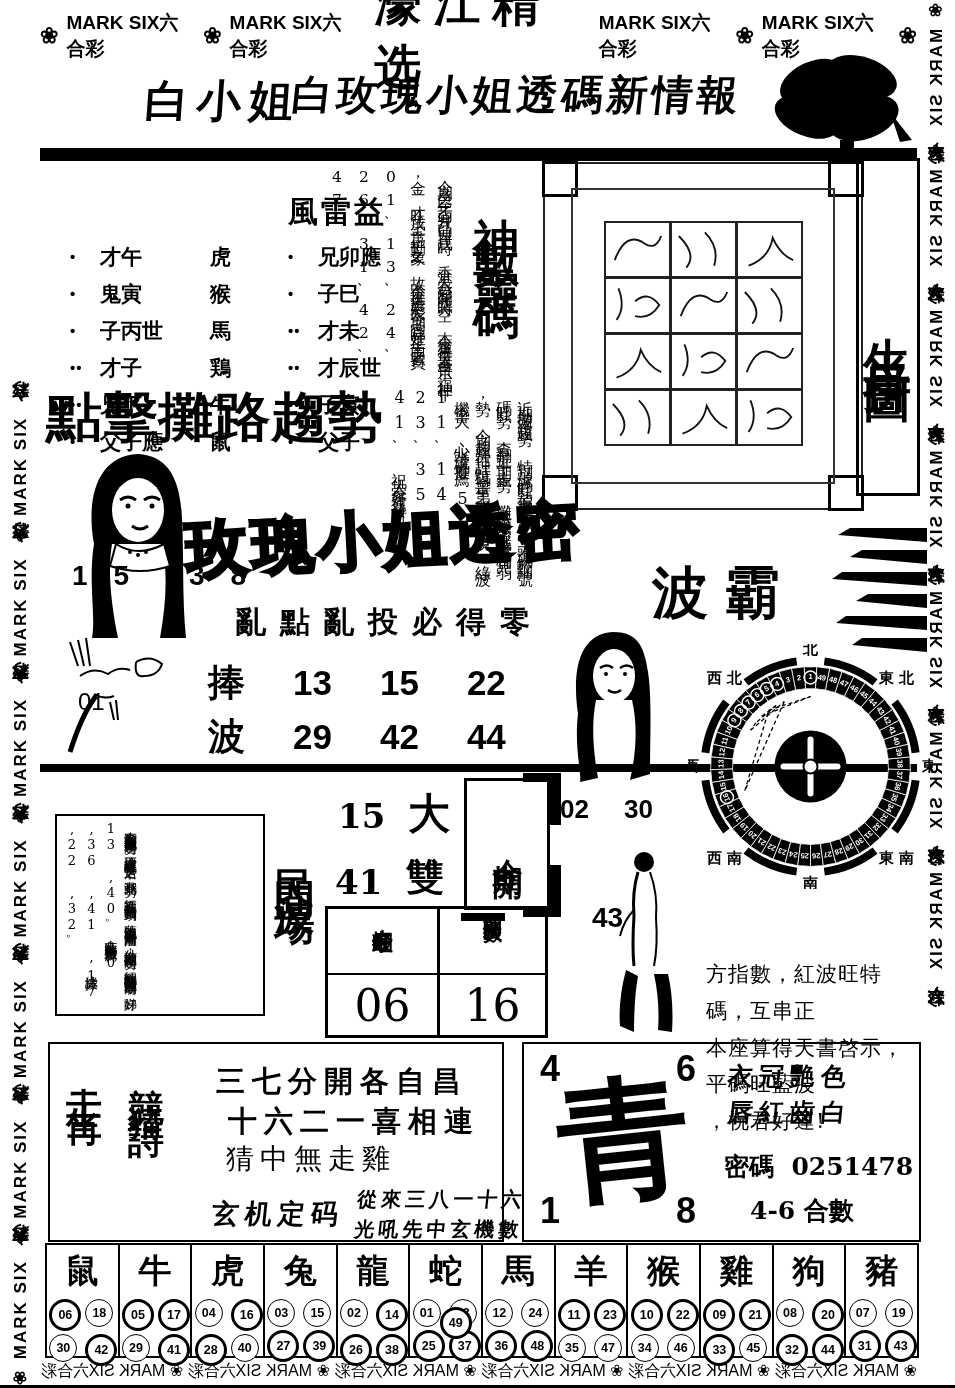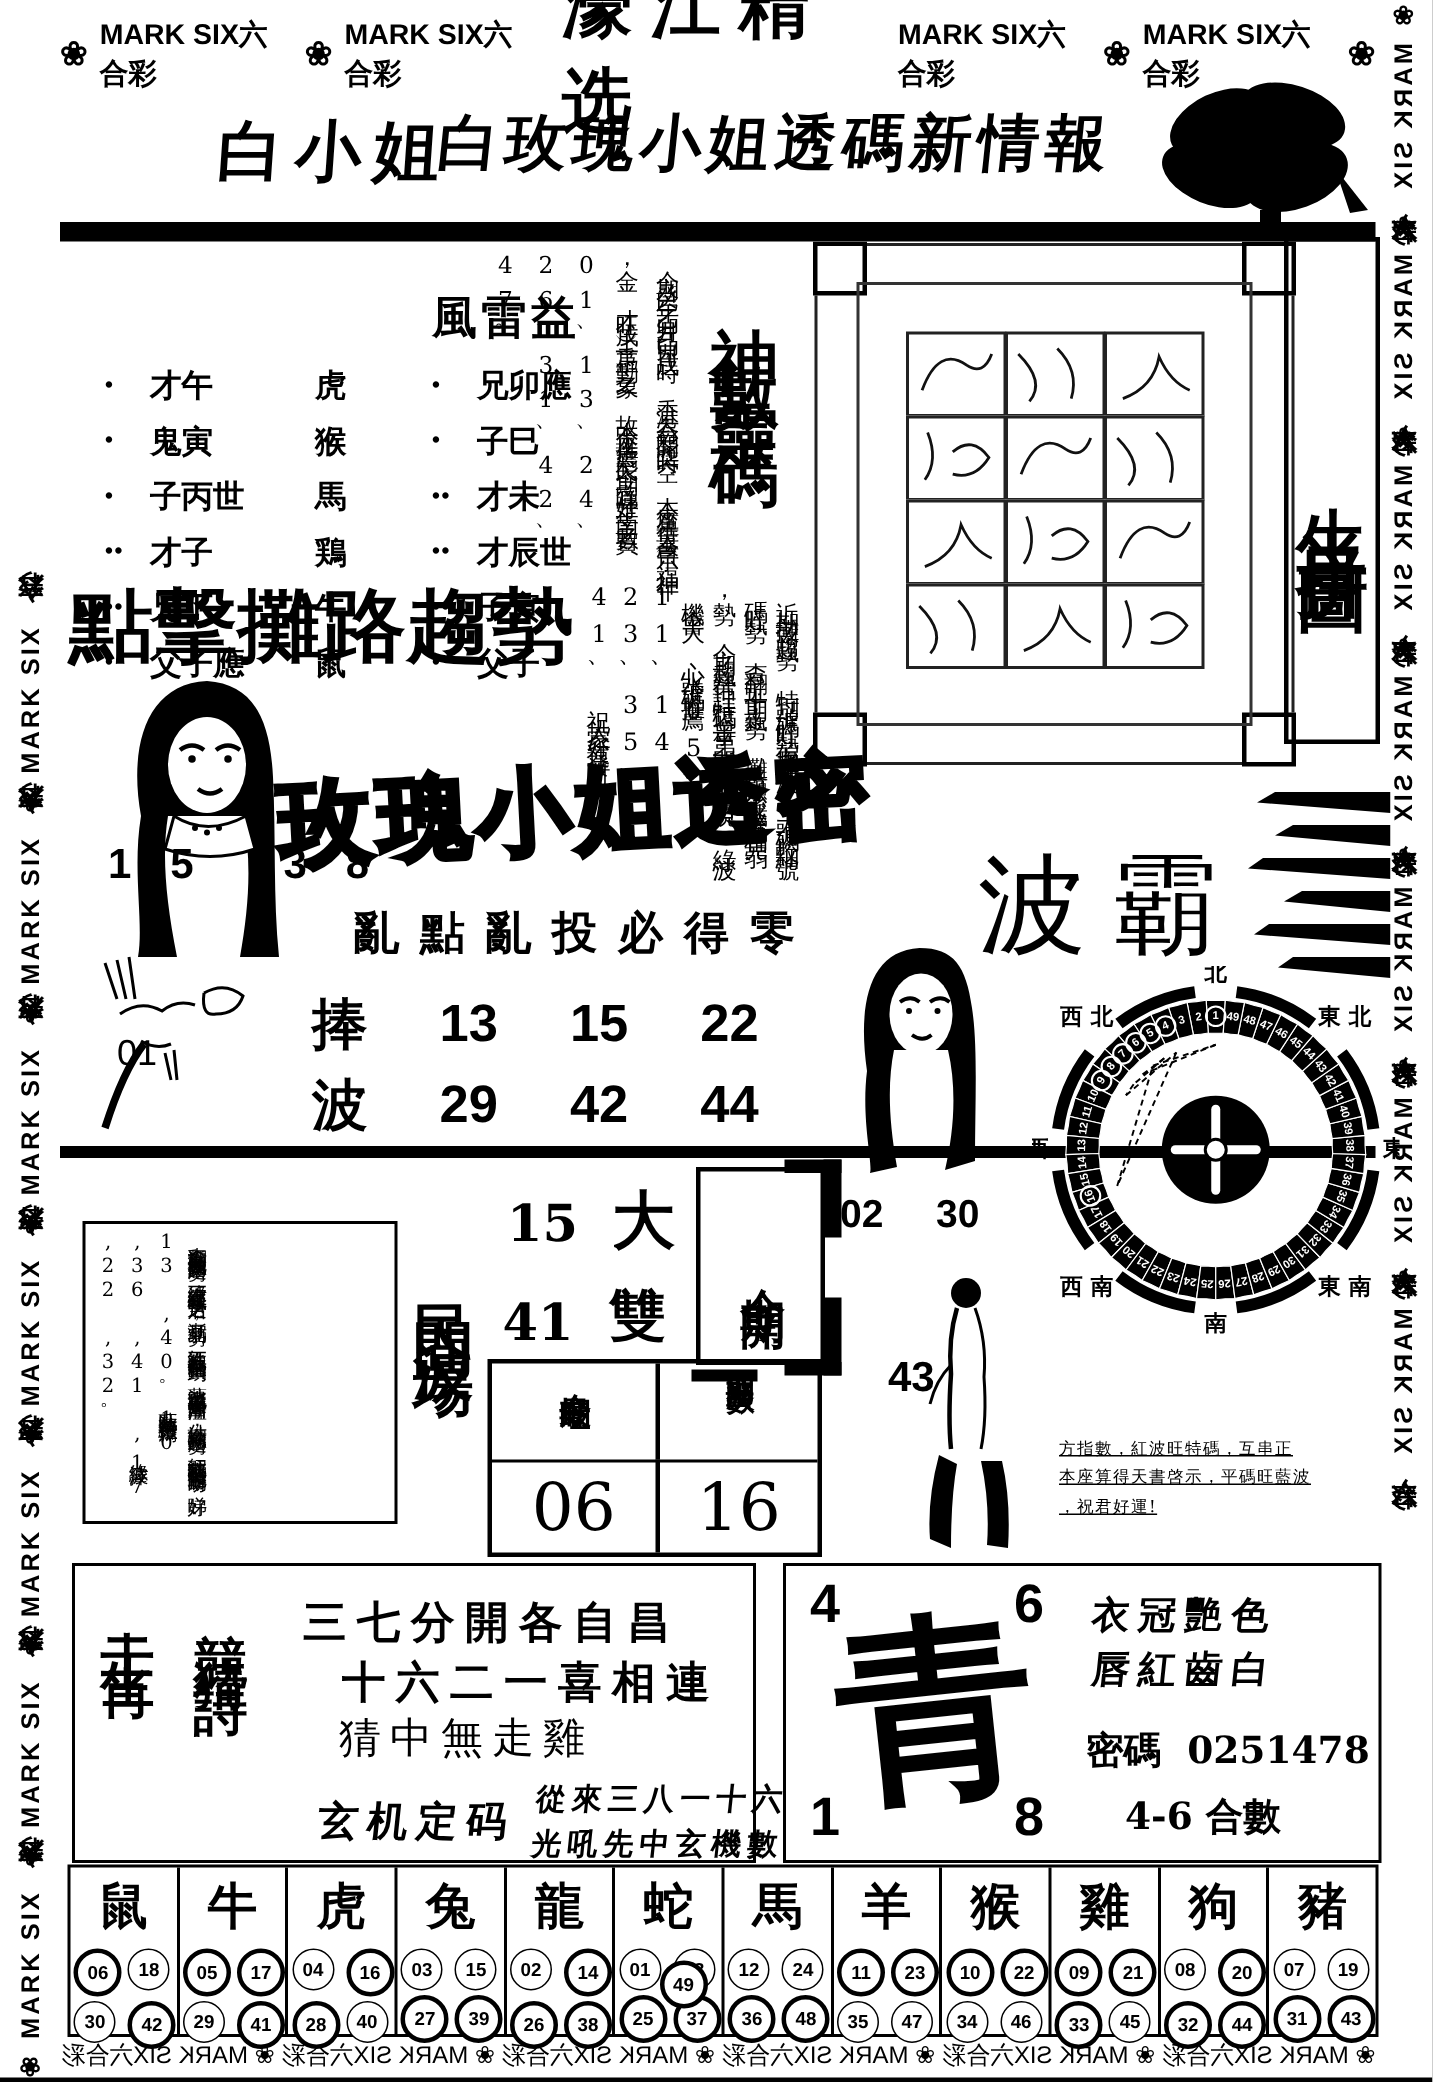--- a/index.html
+++ b/index.html
@@ -64,22 +64,22 @@
   .openbox{border:3px solid #000;display:flex;align-items:center;justify-content:center;}
   .openbox .vtext{font-weight:900;font-size:30px;letter-spacing:6px;}
   .cornerbar{position:absolute;background:#000;}
 
   .ftable{border:3px solid #000;display:grid;grid-template-columns:112px 105px;grid-template-rows:64px 62px;}
   .ftable .fcell{display:flex;align-items:center;justify-content:center;}
   .ftable .c1{border-right:3px solid #000;}
   .fth{font-weight:900;font-size:21px;letter-spacing:2px;line-height:26px;}
   .ftv{font-family:"DejaVu Serif",serif;font-size:44px;border-top:2px solid #000;}
 
-  .bopa-title{font-family:"DejaVu Serif",serif;font-weight:400;font-size:72px;letter-spacing:16px;white-space:nowrap;}
-  .bopa-note{font-family:"DejaVu Serif",serif;font-size:11px;line-height:1.75;letter-spacing:1px;text-decoration:underline;}
+  .bopa-title{font-family:"DejaVu Serif",serif;font-weight:700;font-size:56px;letter-spacing:16px;white-space:nowrap;}
+  .bopa-note{font-family:"DejaVu Serif",serif;font-size:21px;line-height:1.75;letter-spacing:1px;}
   .photo-num{font-weight:900;font-size:26px;}
 
   .poem-box,.green-box{border:2px solid #000;}
   .poem-title{font-family:"DejaVu Serif",serif;font-weight:900;font-size:36px;}
   .poem-line{font-family:"DejaVu Serif",serif;font-size:29px;letter-spacing:7px;font-weight:600;white-space:nowrap;}
   .poem-big{font-family:"DejaVu Serif",serif;font-weight:400;font-size:28px;letter-spacing:6px;white-space:nowrap;}
   .poem-foot{font-family:"DejaVu Serif",serif;font-size:27px;letter-spacing:6px;font-weight:700;}
   .poem-foot-sm{font-family:"DejaVu Serif",serif;font-size:20px;letter-spacing:4px;line-height:30px;font-weight:600;white-space:nowrap;}
 
   .green-corner{font-size:36px;font-weight:600;}
@@ -512,21 +512,21 @@
 
   <div class="abs bopa-note" style="left:706px;top:956px;width:214px;">
     <div>方指數，紅波旺特碼，互串正</div>
     <div>本座算得天書啓示，平碼旺藍波</div>
     <div>，祝君好運!</div>
   </div>
 
   <div class="abs poem-box" style="left:48px;top:1042px;width:452px;height:196px;">
     <span class="vtext poem-title abs" style="left:10px;top:14px;height:172px;letter-spacing:8px;">十二生肖</span>
     <span class="vtext poem-title abs" style="left:72px;top:16px;height:160px;letter-spacing:16px;">競猜詩</span>
-    <div class="poem-line abs" style="left:152px;top:18px;">三七分開各自昌</div>
+    <div class="poem-line abs" style="left:166px;top:18px;">三七分開各自昌</div>
     <div class="poem-line abs" style="left:178px;top:58px;">十六二一喜相連</div>
     <div class="poem-big abs" style="left:176px;top:96px;">猜中無走雞</div>
     <div class="poem-foot abs" style="left:162px;top:152px;transform:skewX(-6deg);">玄机定码</div>
     <div class="poem-foot-sm abs" style="left:306px;top:140px;transform:skewX(-6deg);">
       <div>從來三八一十六</div>
       <div>光吼先中玄機數</div>
     </div>
   </div>
 
   <div class="abs green-box" style="left:522px;top:1042px;width:395px;height:196px;">

